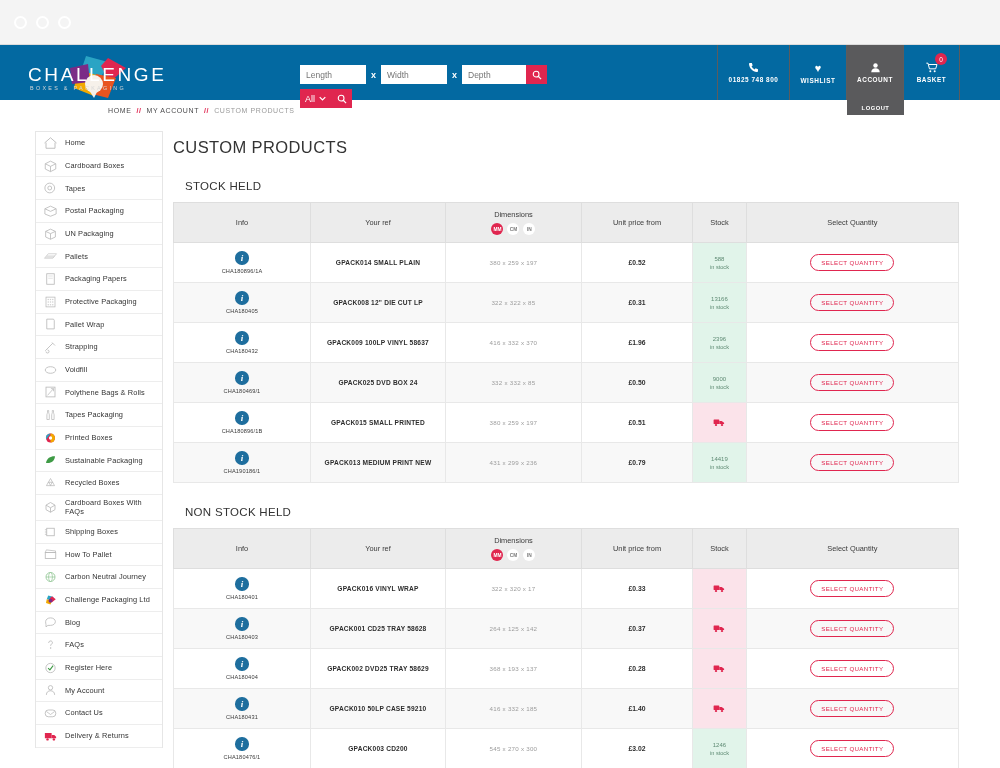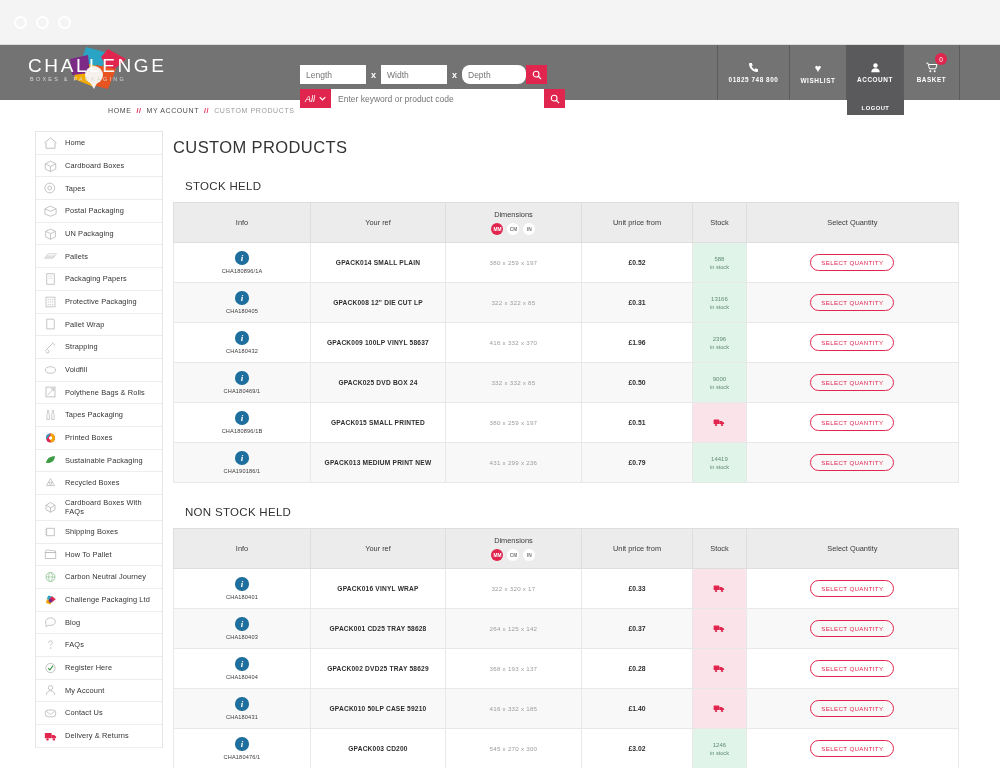--- a/index.html
+++ b/index.html
@@ -21,22 +21,22 @@
   .chrome-dot {
     width: 13px; height: 13px; border-radius: 50%;
     border: 2px solid #ffffff; background: #f4f4f4;
     margin-right: 9px;
   }
 
   
   #site-header {
     position: relative;
     height: 55px; width: 1000px;
-    background: #737373;
-    display: flex; align-items: flex-start;
+    background: #0369a1;
+    display: flex; align-items: flex-end;
   }
   #logo-block {
     width: 295px; position: relative;
     display: flex; align-items: center;
     padding-left: 28px;
   }
   .logo-wrap { position: relative; width: 175px; height: 46px; }
   .logo-shape { position: absolute; left: 28px; top: 0; width: 80px; height: 46px; }
   .logo-text {
     position: absolute; left: 0; top: 11px; width: 175px;
@@ -62,21 +62,21 @@
   .dim-x { color: #ffffff; font-size: 9px; font-weight: bold; width: 15px; text-align: center; }
   .search-btn {
     width: 21px; height: 19px; background: #e0264f; border: 0;
     color: #fff; display: flex; align-items: center; justify-content: center;
     cursor: pointer;
   }
   .kw-row { display: flex; align-items: center; height: 19px; margin-top: 5px; }
   .all-select {
     width: 31px; height: 19px; background: #e0264f; color: #fff;
     font-size: 9px; display: flex; align-items: center; justify-content: center;
-    gap: 4px; cursor: pointer; font-style: italic;
+    gap: 4px; cursor: pointer;
   }
   .kw-input {
     flex: 1; height: 19px; border: 0; outline: 0; font-size: 8.5px;
     color: #6d6d6d; padding-left: 7px; background: #fff;
     font-family: "Liberation Sans", sans-serif;
   }
 
   
   #header-utils { position: absolute; right: 40px; top: 0; height: 55px; display: flex; }
   .util {
@@ -216,36 +216,35 @@
       <div class="logo-sub">BOXES &amp; PACKAGING</div>
     </div>
   </div>
 
   <div id="search-block">
     <div class="dim-row">
       <input class="dim-input" placeholder="Length" style="">
       <span class="dim-x">x</span>
       <input class="dim-input" placeholder="Width" style="">
       <span class="dim-x">x</span>
-      <input class="dim-input" style="width: 64px; border-radius: 8px;" placeholder="Depth">
+      <input class="dim-input" style="width: 64px;" placeholder="Depth">
       <button class="search-btn">
         <svg width="10" height="10" viewBox="0 0 16 16">
           <circle cx="6.6" cy="6.6" r="4.6" fill="none" stroke="#fff" stroke-width="1.7"></circle>
           <line x1="10" y1="10" x2="14.5" y2="14.5" stroke="#fff" stroke-width="1.9"></line>
         </svg>
       </button>
     </div>
     <div class="kw-row">
       <div class="all-select">
         <span>All</span>
         <svg width="7" height="5" viewBox="0 0 10 6">
           <path d="M1 1 L5 5 L9 1" fill="none" stroke="#fff" stroke-width="1.8"></path>
         </svg>
       </div>
-      <input class="kw-input" placeholder="Enter keyword or product code" style="">
       <button class="search-btn">
         <svg width="10" height="10" viewBox="0 0 16 16">
           <circle cx="6.6" cy="6.6" r="4.6" fill="none" stroke="#fff" stroke-width="1.7"></circle>
           <line x1="10" y1="10" x2="14.5" y2="14.5" stroke="#fff" stroke-width="1.9"></line>
         </svg>
       </button>
     </div>
   </div>
 
   <div id="header-utils">

